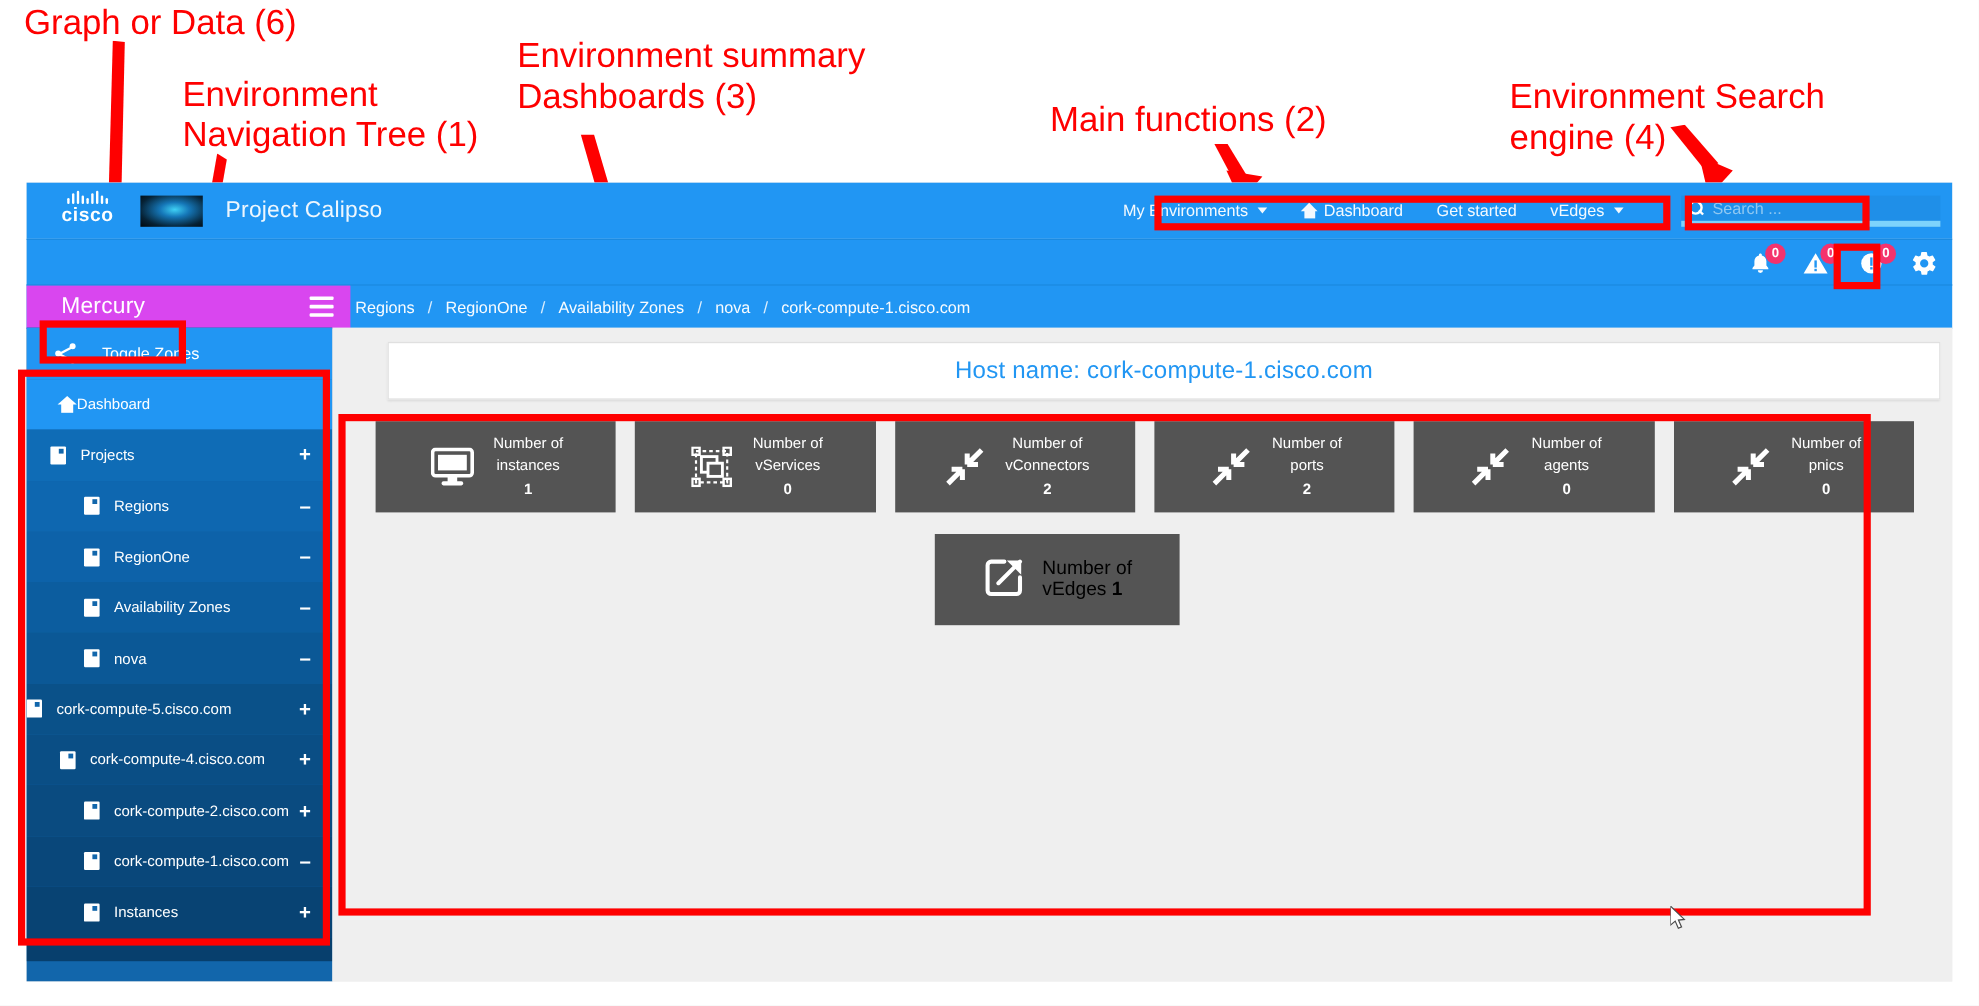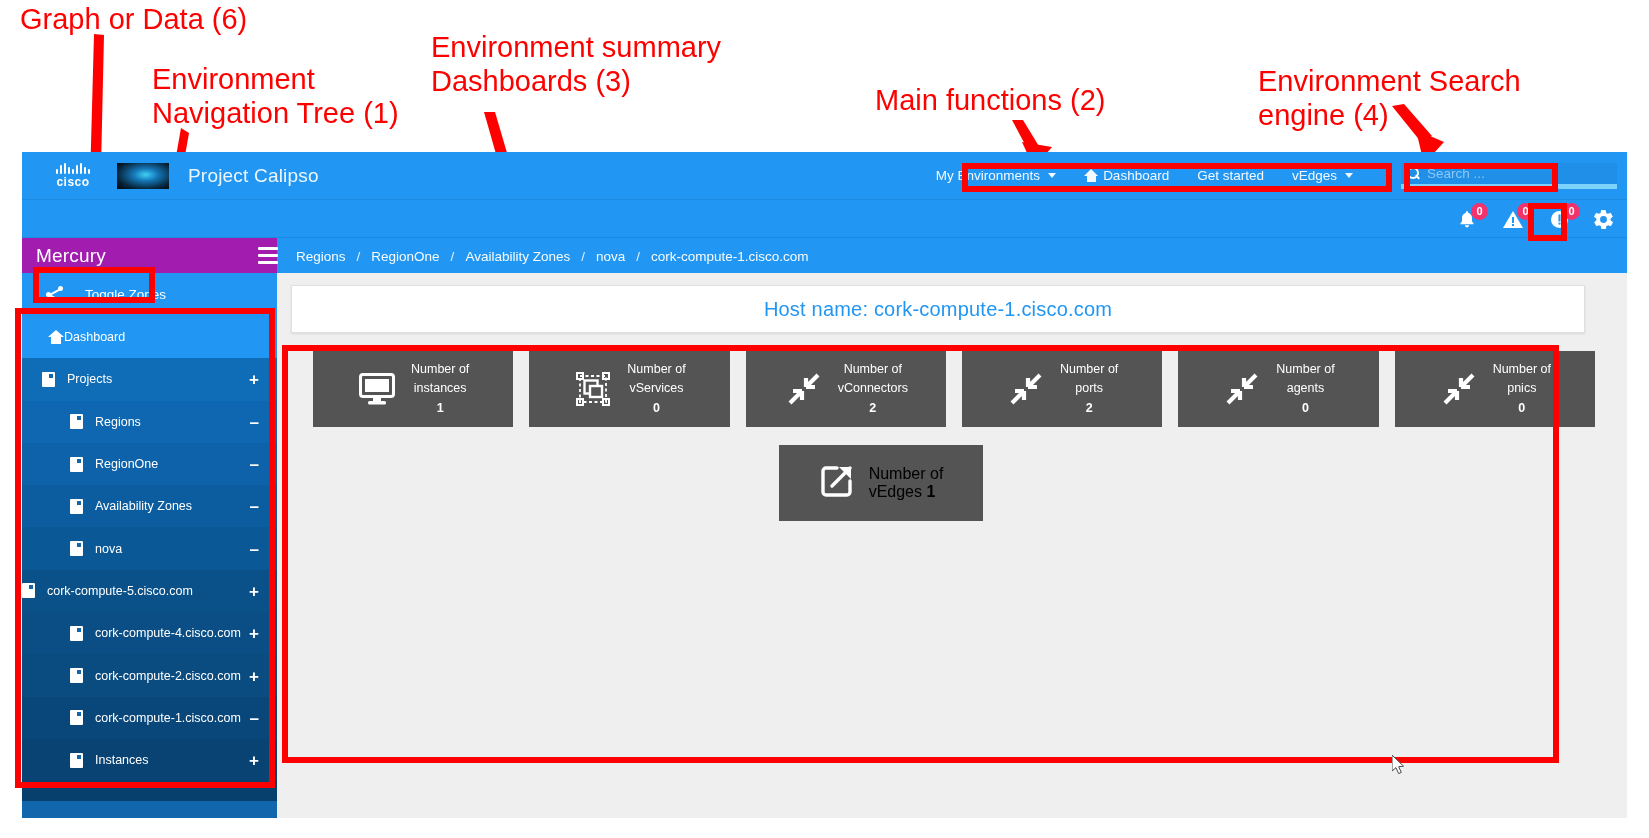--- a/index.html
+++ b/index.html
@@ -35,21 +35,21 @@
   .cisco-bars i{display:block;width:2px;background:#ffffff;border-radius:1px;}
   .cisco-bars i:nth-child(1){height:5px}
   .cisco-bars i:nth-child(2){height:9px}
   .cisco-bars i:nth-child(3){height:11px}
   .cisco-bars i:nth-child(4){height:7px}
   .cisco-bars i:nth-child(5){height:5px}
   .cisco-bars i:nth-child(6){height:9px}
   .cisco-bars i:nth-child(7){height:11px}
   .cisco-bars i:nth-child(8){height:7px}
   .cisco-bars i:nth-child(9){height:5px}
-  .cisco-word{font-size:12px;font-weight:bold;color:#fff;letter-spacing:.5px;margin-top:1px;}
+  .cisco-word{font-size:16px;font-weight:bold;color:#fff;letter-spacing:.5px;margin-top:1px;}
   .brand-img{
     position:absolute;left:95px;top:11px;width:52px;height:26px;
     background:radial-gradient(ellipse at 55% 45%, #3fd0f5 0%, #1577b8 30%, #062235 72%, #01070c 100%);
   }
   .brand-title{
     position:absolute;left:166px;top:13px;font-size:19px;color:#ffffff;opacity:.92;
     letter-spacing:.2px;white-space:nowrap;
   }
   .topnav{
     position:absolute;right:260px;top:0;height:47px;display:flex;align-items:center;gap:0;text-align:right;
@@ -101,22 +101,22 @@
     display:flex;align-items:center;justify-content:center;line-height:1;
   }
   .gear-btn{width:40px;height:38px;display:flex;align-items:center;justify-content:center;}
 
   
   .crumbbar{
     position:absolute;left:0;top:85px;width:1605px;height:36px;background:#2196f3;
     border-top:1px solid #1b8ae0;
   }
   .sidebrand{
-    position:absolute;left:0;top:0;width:255px;height:36px;background:#a21caf;
-    display:flex;align-items:center;
+    position:absolute;left:0;top:0;width:255px;height:36px;background:#d946ef;
+    display:flex;align-items:center;padding-left:15px;
   }
   .sidebrand .t{color:#fff;font-size:19px;padding-left:14px;letter-spacing:.2px;}
   .hamburger{
     position:absolute;left:236px;top:9px;width:20px;height:17px;
     display:flex;flex-direction:column;justify-content:space-between;
   }
   .hamburger i{display:block;height:3px;background:#fff;border-radius:1px;}
   .crumbs{
     position:absolute;left:272px;top:0;height:36px;display:flex;align-items:center;
     color:#ffffff;font-size:13.5px;gap:0;
@@ -165,21 +165,21 @@
   }
   .home-small:after{
     content:"";position:absolute;left:3px;top:6px;width:10px;height:8px;background:#fff;
   }
 
   
   .content{
     position:absolute;left:255px;top:121px;width:1350px;height:545px;background:#efefef;
   }
   .hostcard{
-    position:absolute;left:14px;top:12px;width:1294px;height:48px;background:#ffffff;
+    position:absolute;left:46px;top:12px;width:1294px;height:48px;background:#ffffff;
     border:1px solid #e0e0e0;box-shadow:0 1px 2px rgba(0,0,0,.10);box-sizing:border-box;
     display:flex;align-items:center;justify-content:center;
   }
   .hostcard .h{color:#2196f3;font-size:20px;letter-spacing:.2px;}
 
   .tiles{
     position:absolute;left:36px;top:78px;width:1282px;display:flex;gap:16px;
   }
   .tile{
     flex:1 1 0;height:76px;background:#545454;display:flex;align-items:center;
@@ -396,21 +396,21 @@
       <span>nova</span>
       <span class="pm">–</span>
     </div>
 
     <div class="nav-item" style="background:#0a5189;">
       <span class="ico"></span>
       <span>cork-compute-5.cisco.com</span>
       <span class="pm">+</span>
     </div>
 
-    <div class="nav-item" style="background:#0a4e85;padding-left:48px;">
+    <div class="nav-item" style="background:#0a4e85;padding-left:28px;">
       <span class="ico"></span>
       <span>cork-compute-4.cisco.com</span>
       <span class="pm">+</span>
     </div>
 
     <div class="nav-item" style="background:#0a4b80;padding-left:48px;">
       <span class="ico"></span>
       <span>cork-compute-2.cisco.com</span>
       <span class="pm">+</span>
     </div>

